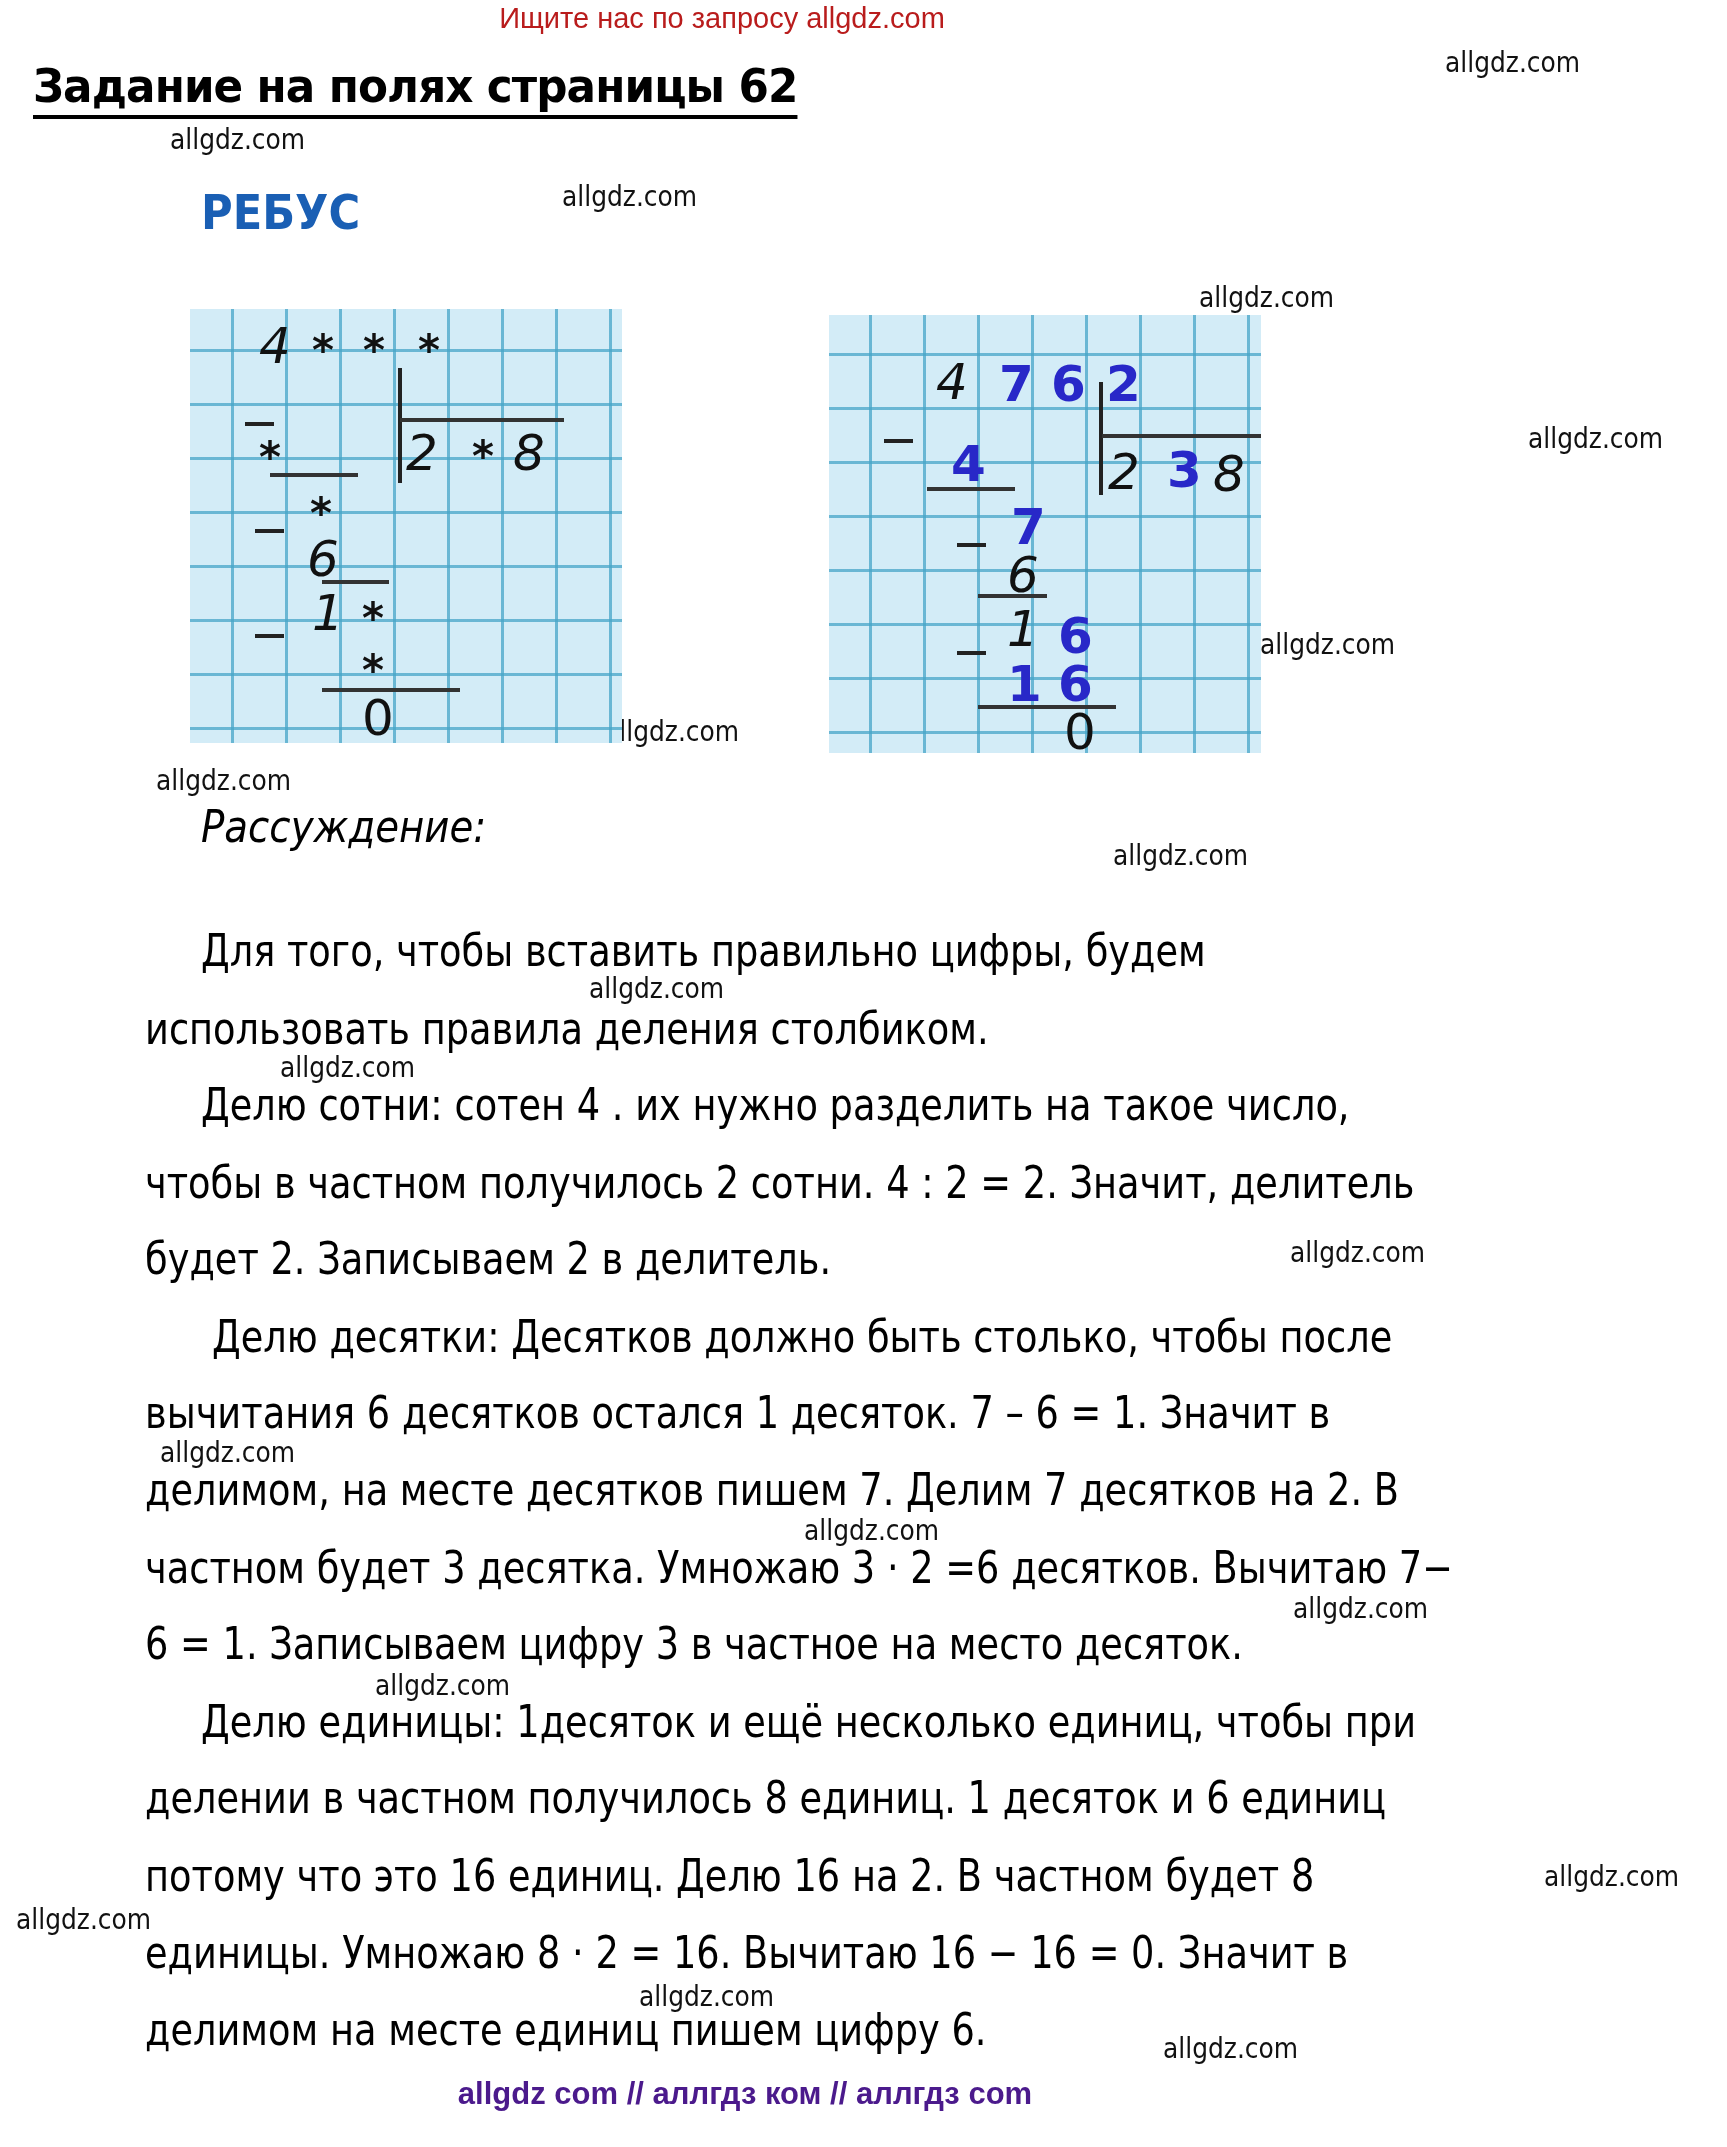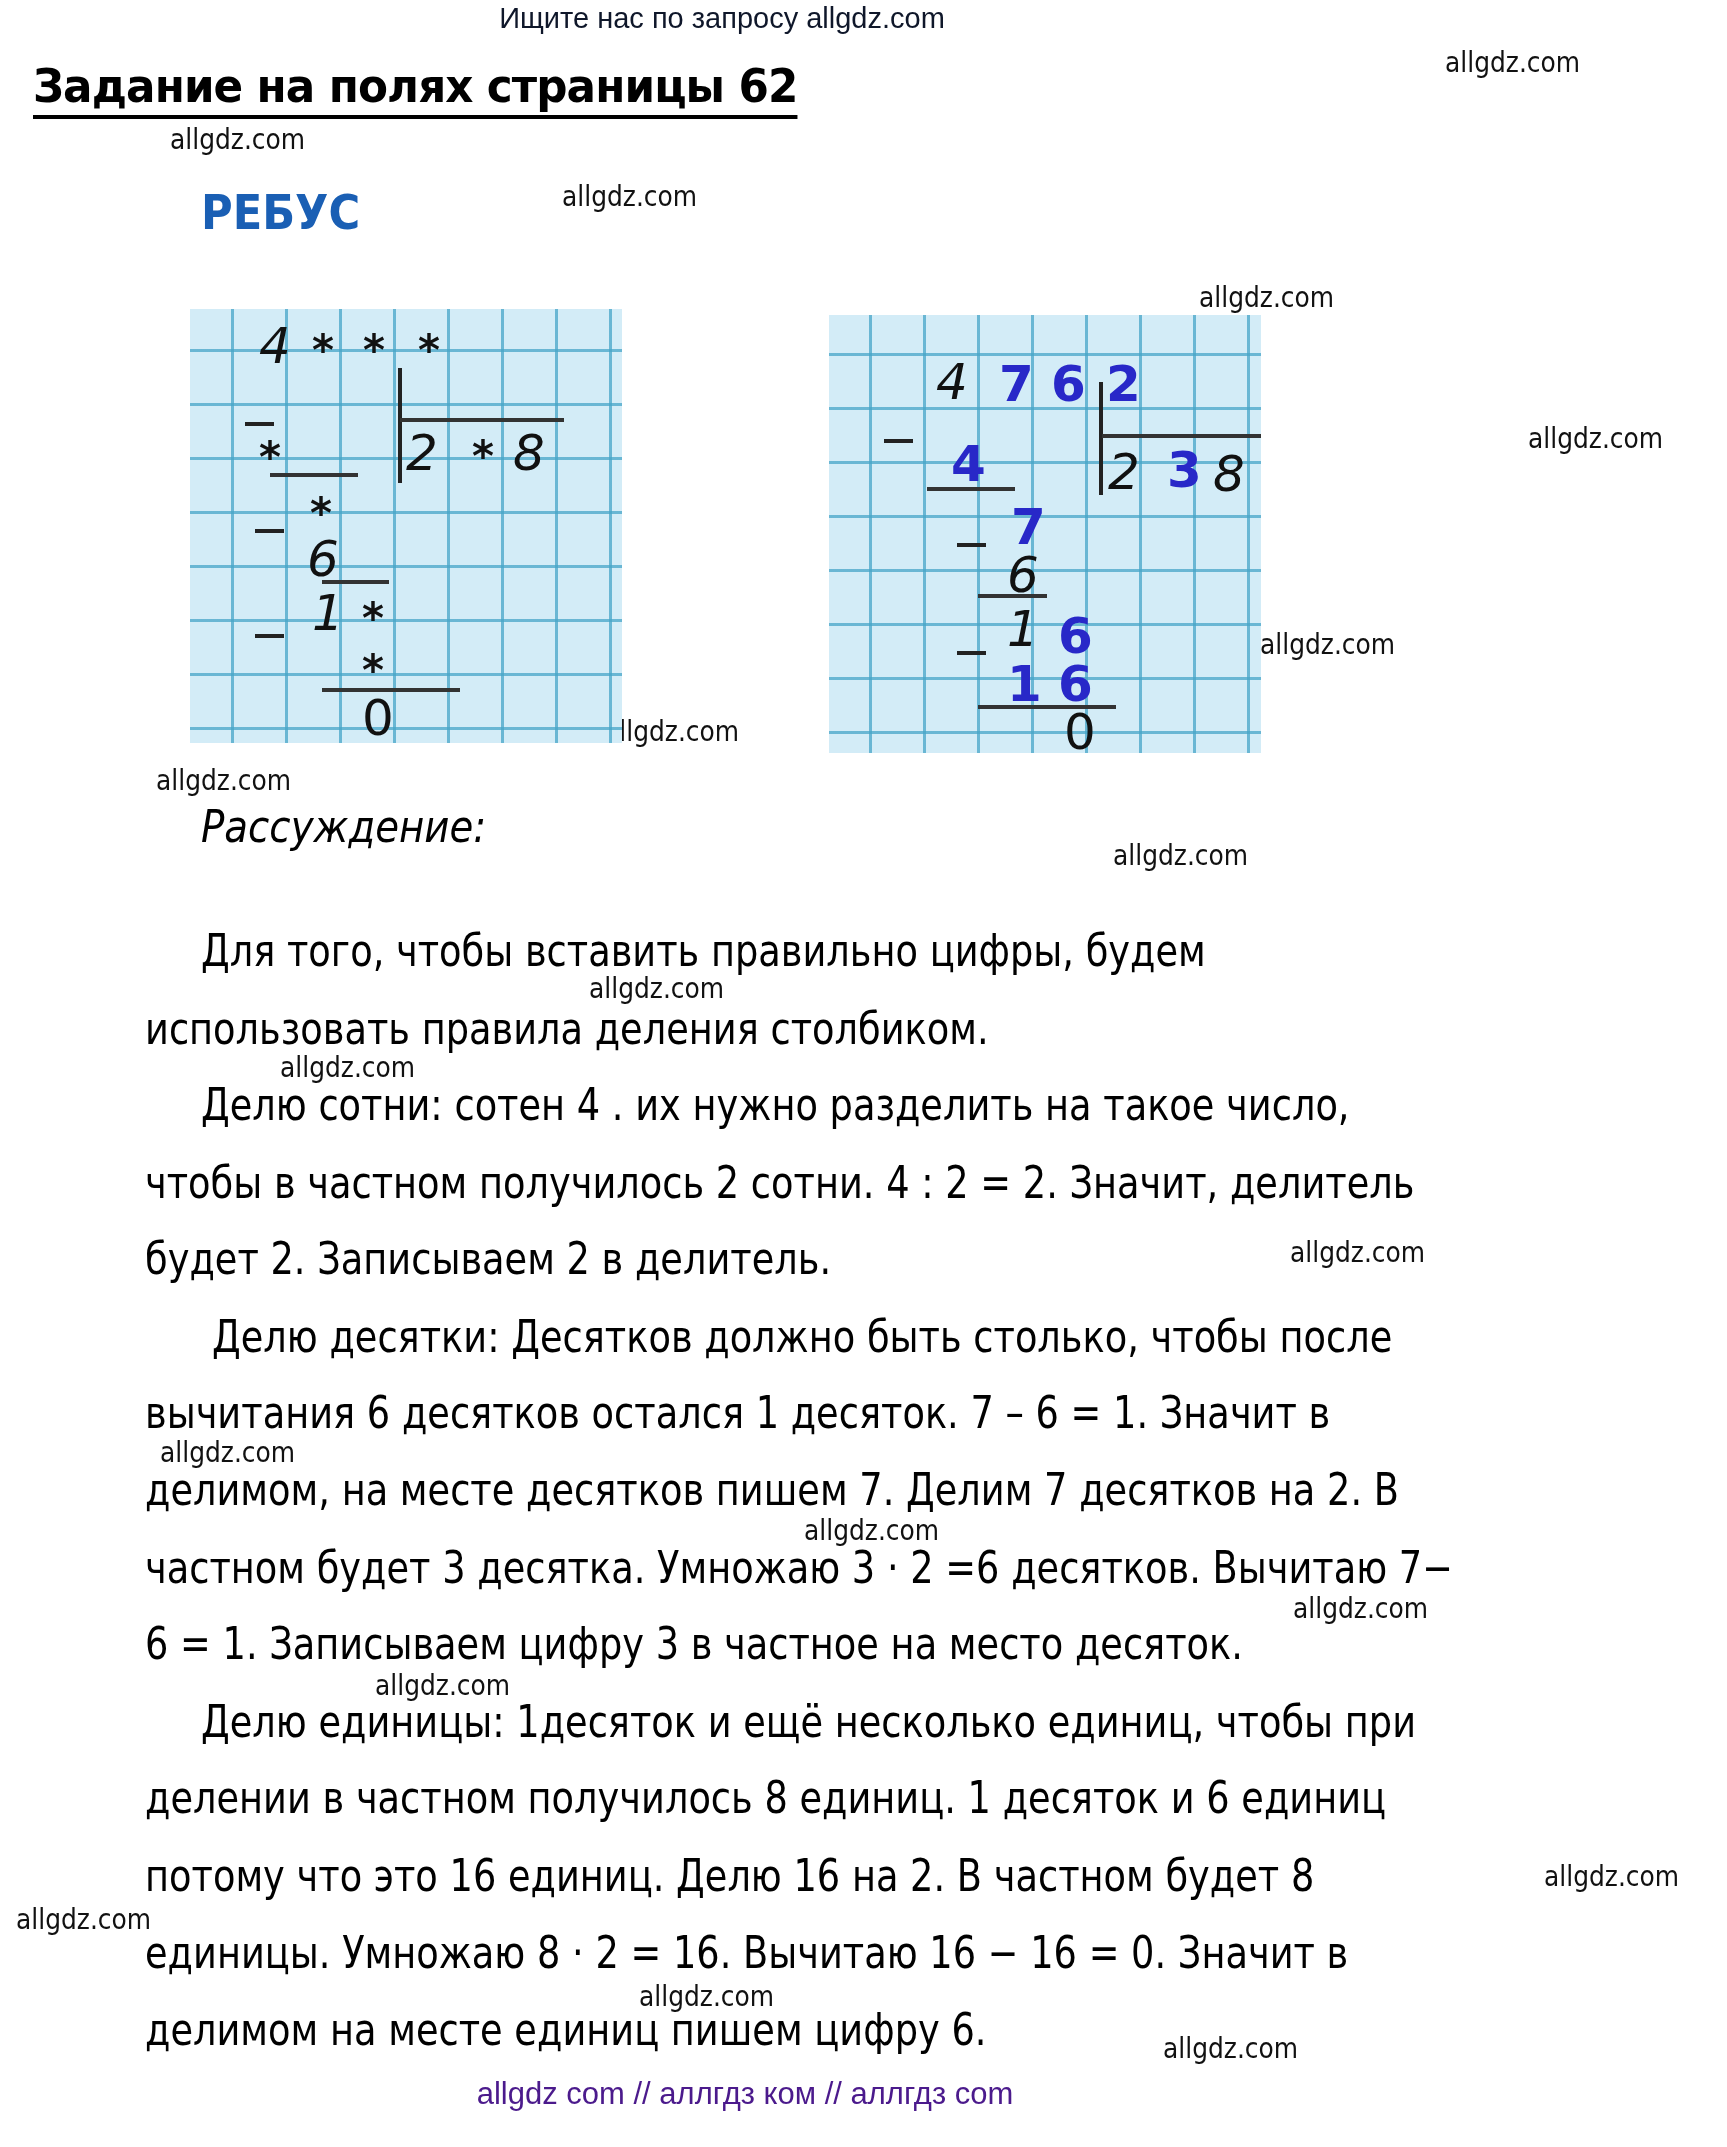--- a/index.html
+++ b/index.html
@@ -1,20 +1,20 @@
 <!DOCTYPE html>
 <html><head>
   <meta charset="utf-8">
   <style>
     html, body { margin: 0; padding: 0; background: #ffffff; }
     body { width: 1727px; height: 2148px; position: relative; overflow: hidden;
            font-family: "Liberation Sans", "DejaVu Sans", sans-serif; color: #000; }
     .abs { position: absolute; white-space: nowrap; }
     .top-banner { top: 1.9px; left: 0; width: 1444px; text-align: center;
-                  color: #0f172a; font-size: 29px; }
+                  color: #b91c1c; font-size: 29px; }
     .title { left: 32.5px; top: 59px; font-size: 47px; font-weight: bold;
              font-family: "DejaVu Sans", sans-serif; letter-spacing: -1px;
              border-bottom: 4.8px solid #000; line-height: 54px; padding-bottom: 1.9px; transform: scaleX(0.93); transform-origin: left top; }
     .rebus { left: 201px; top: 184px; font-size: 48px; font-weight: bold; color: #1a5fb4;
              font-family: "DejaVu Sans", sans-serif; transform: scaleX(0.9); transform-origin: left top; }
     .wm { font-size: 29px; color: #111; font-family: "DejaVu Sans", sans-serif;
           transform: scaleX(0.86); transform-origin: left top; }
     .grid { position: absolute; background-color: #d3ecf7;
             background-image:
               linear-gradient(to right, rgba(70,165,200,0.75) 2.9px, transparent 2.9px),
@@ -27,21 +27,21 @@
     .star { font-style: normal; font-weight: bold; font-size: 42px; }
     .blue { color: #2828c8; font-style: normal; font-weight: bold; font-family: "DejaVu Sans", sans-serif; }
     .minus { position: absolute; height: 3.8px; width: 29px; background: #222; }
     .hline { position: absolute; height: 3.8px; background: #333; }
     .vline { position: absolute; width: 3.8px; background: #222; }
     .reason { left: 201px; top: 801px; font-size: 44px; font-style: italic;
               font-family: "DejaVu Sans", sans-serif; transform: scaleX(0.88); transform-origin: left top; }
     .line { font-size: 44px; font-family: "DejaVu Sans", sans-serif;
             transform: scaleX(0.835); transform-origin: left top; }
     .footer { top: 2076px; left: 0; width: 1490px; text-align: center; color: #4b1a8c;
-              font-size: 31px; }
+              font-size: 31px; font-weight: bold; }
   </style>
 </head>
 <body>
 
 <div class="abs top-banner">Ищите нас по запросу allgdz.com</div>
 
 <div class="abs title">Задание на полях страницы 62</div>
 
 <div class="abs rebus">РЕБУС</div>
 

